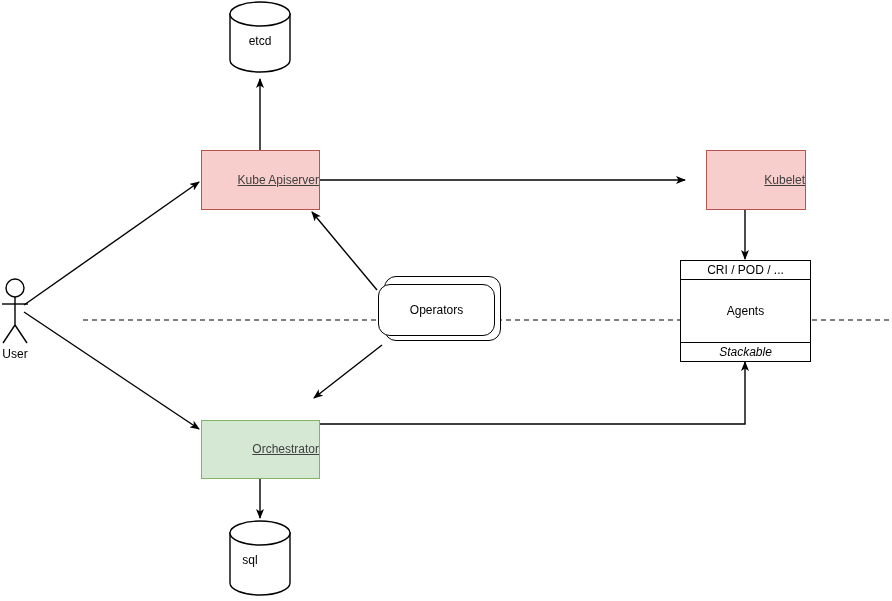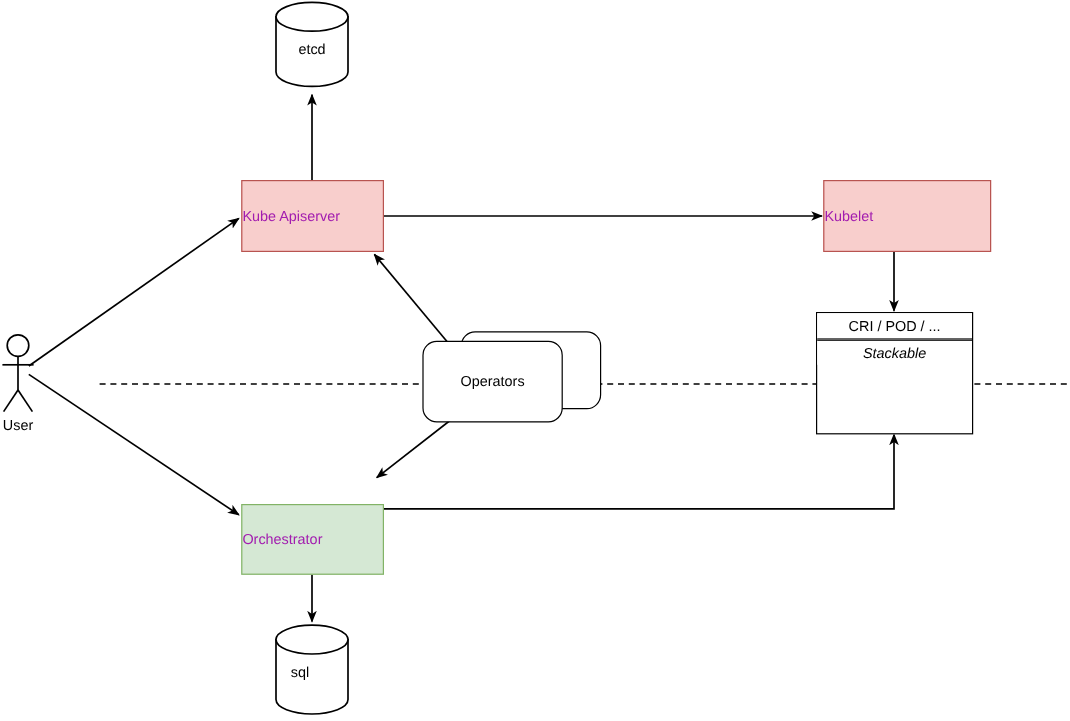--- a/index.html
+++ b/index.html
@@ -25,25 +25,26 @@
     top: 0;
     width: 892px;
     height: 601px;
     pointer-events: none;
   }
   .node {
     position: absolute;
     box-sizing: border-box;
     display: flex;
     align-items: center;
-    justify-content: flex-start;
+    justify-content: flex-end;
     font-size: 12px;
-    color: #a21caf;
+    color: #404040;
     text-align: center;
     line-height: 1.2;
+    text-decoration: underline;
   }
   .box {
     border: 1px solid #b85450;
     background: #f8cecc;
   }
   .box-green {
     border: 1px solid #82b366;
     background: #d5e8d4;
   }
   .stack-back {
@@ -162,31 +163,32 @@
   <div class="cyl-label" style="left:230px; top:34px; width:60px;">etcd</div>
 
   <div class="cyl-label" style="left:230px; top:553px; width:40px;">sql</div>
 
   <div class="actor-label" style="left:-15px; top:347px;">User</div>
 
   <div class="node box" style="left:201px; top:150px; width:119px; height:60px;">
     <span>Kube Apiserver</span>
   </div>
 
-  <div class="node box" style="left:686px; top:150px; width:140px; height:60px;">
+  <div class="node box" style="left:706px; top:150px; width:100px; height:60px;">
     <span>Kubelet</span>
   </div>
 
   <div class="node box-green" style="left:201px; top:420px; width:119px; height:59px;">
     <span>Orchestrator</span>
   </div>
 
   <div class="stack-back" style="left:384px; top:276px; width:117px; height:65px;"></div>
-  <div class="stack-front" style="left:352px; top:284px; width:117px; height:68px;text-align:right;">
+  <div class="stack-front" style="left:378px; top:284px; width:117px; height:52px;text-align:right;">
     <span>Operators</span>
   </div>
 
-  <div class="agents-wrap" style="left:680px; top:260px; width:131px; height:102px;">
+  <div class="agents-wrap" style="left:680px; top:260px; width:131px; height:102px;gap:24px;">
     <div class="agents-head">CRI / POD / ...</div>
+    <div class="agents-body">Agents</div>
     <div class="agents-foot">Stackable</div>
   </div>
 
 </div>
 
 </body></html>

